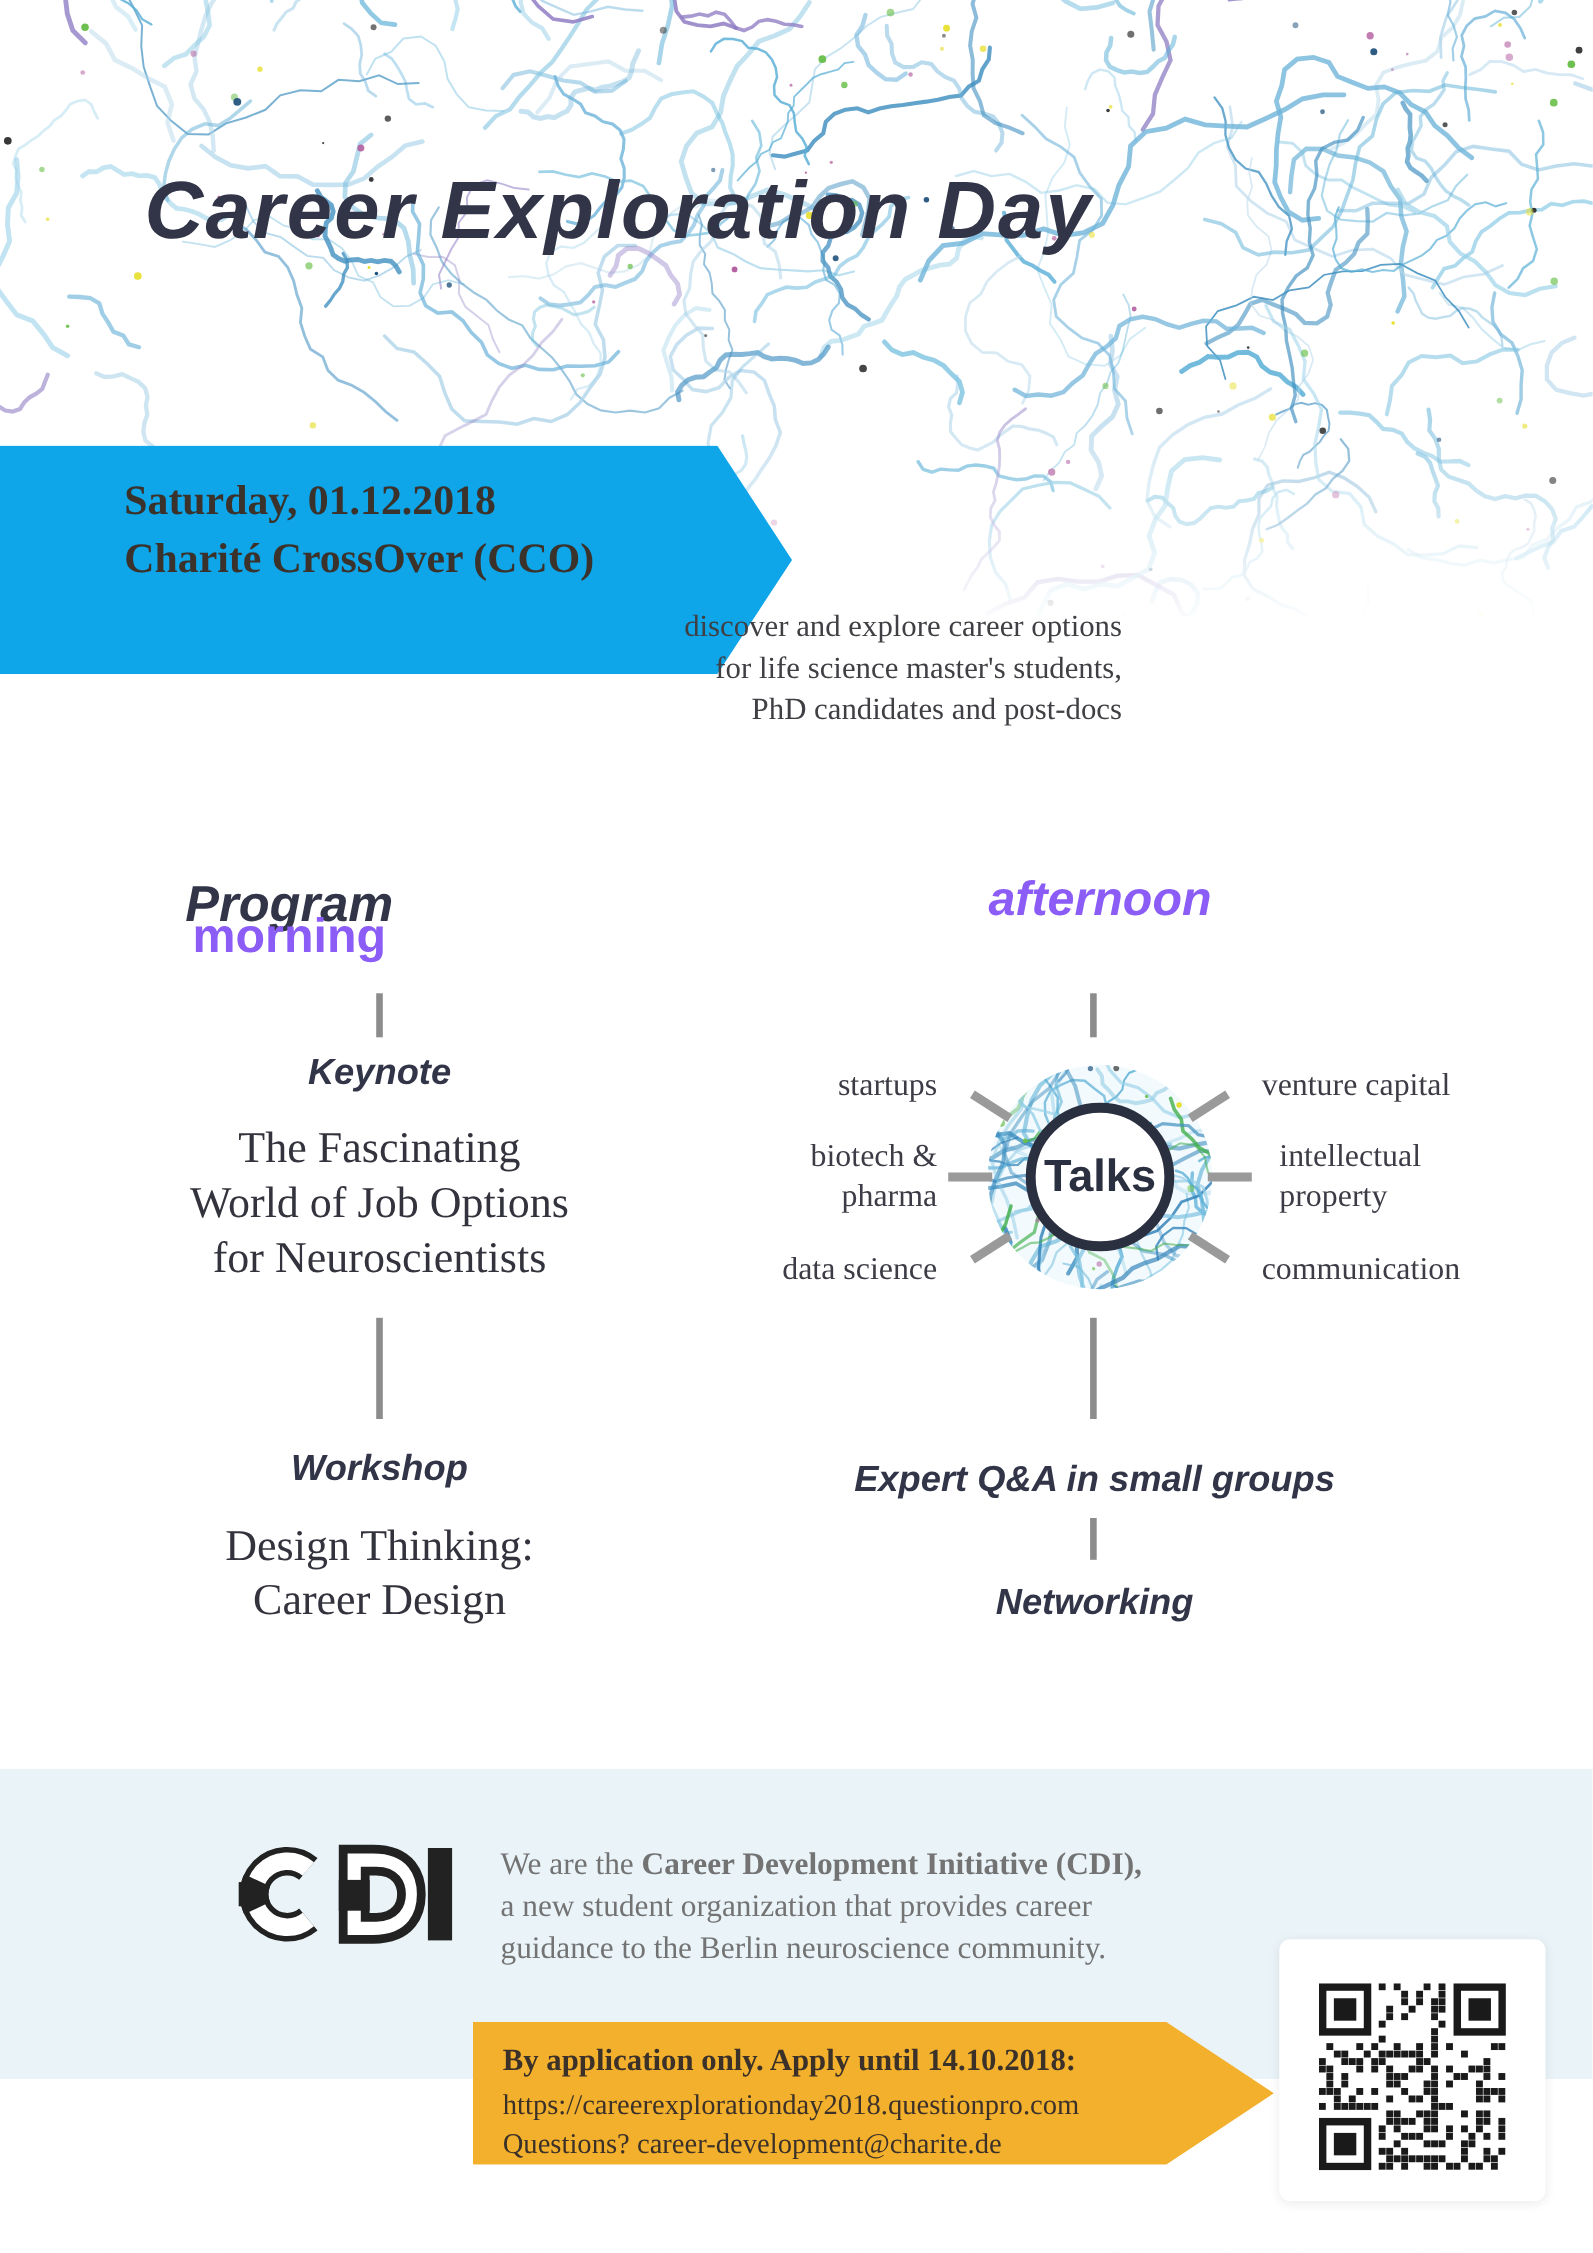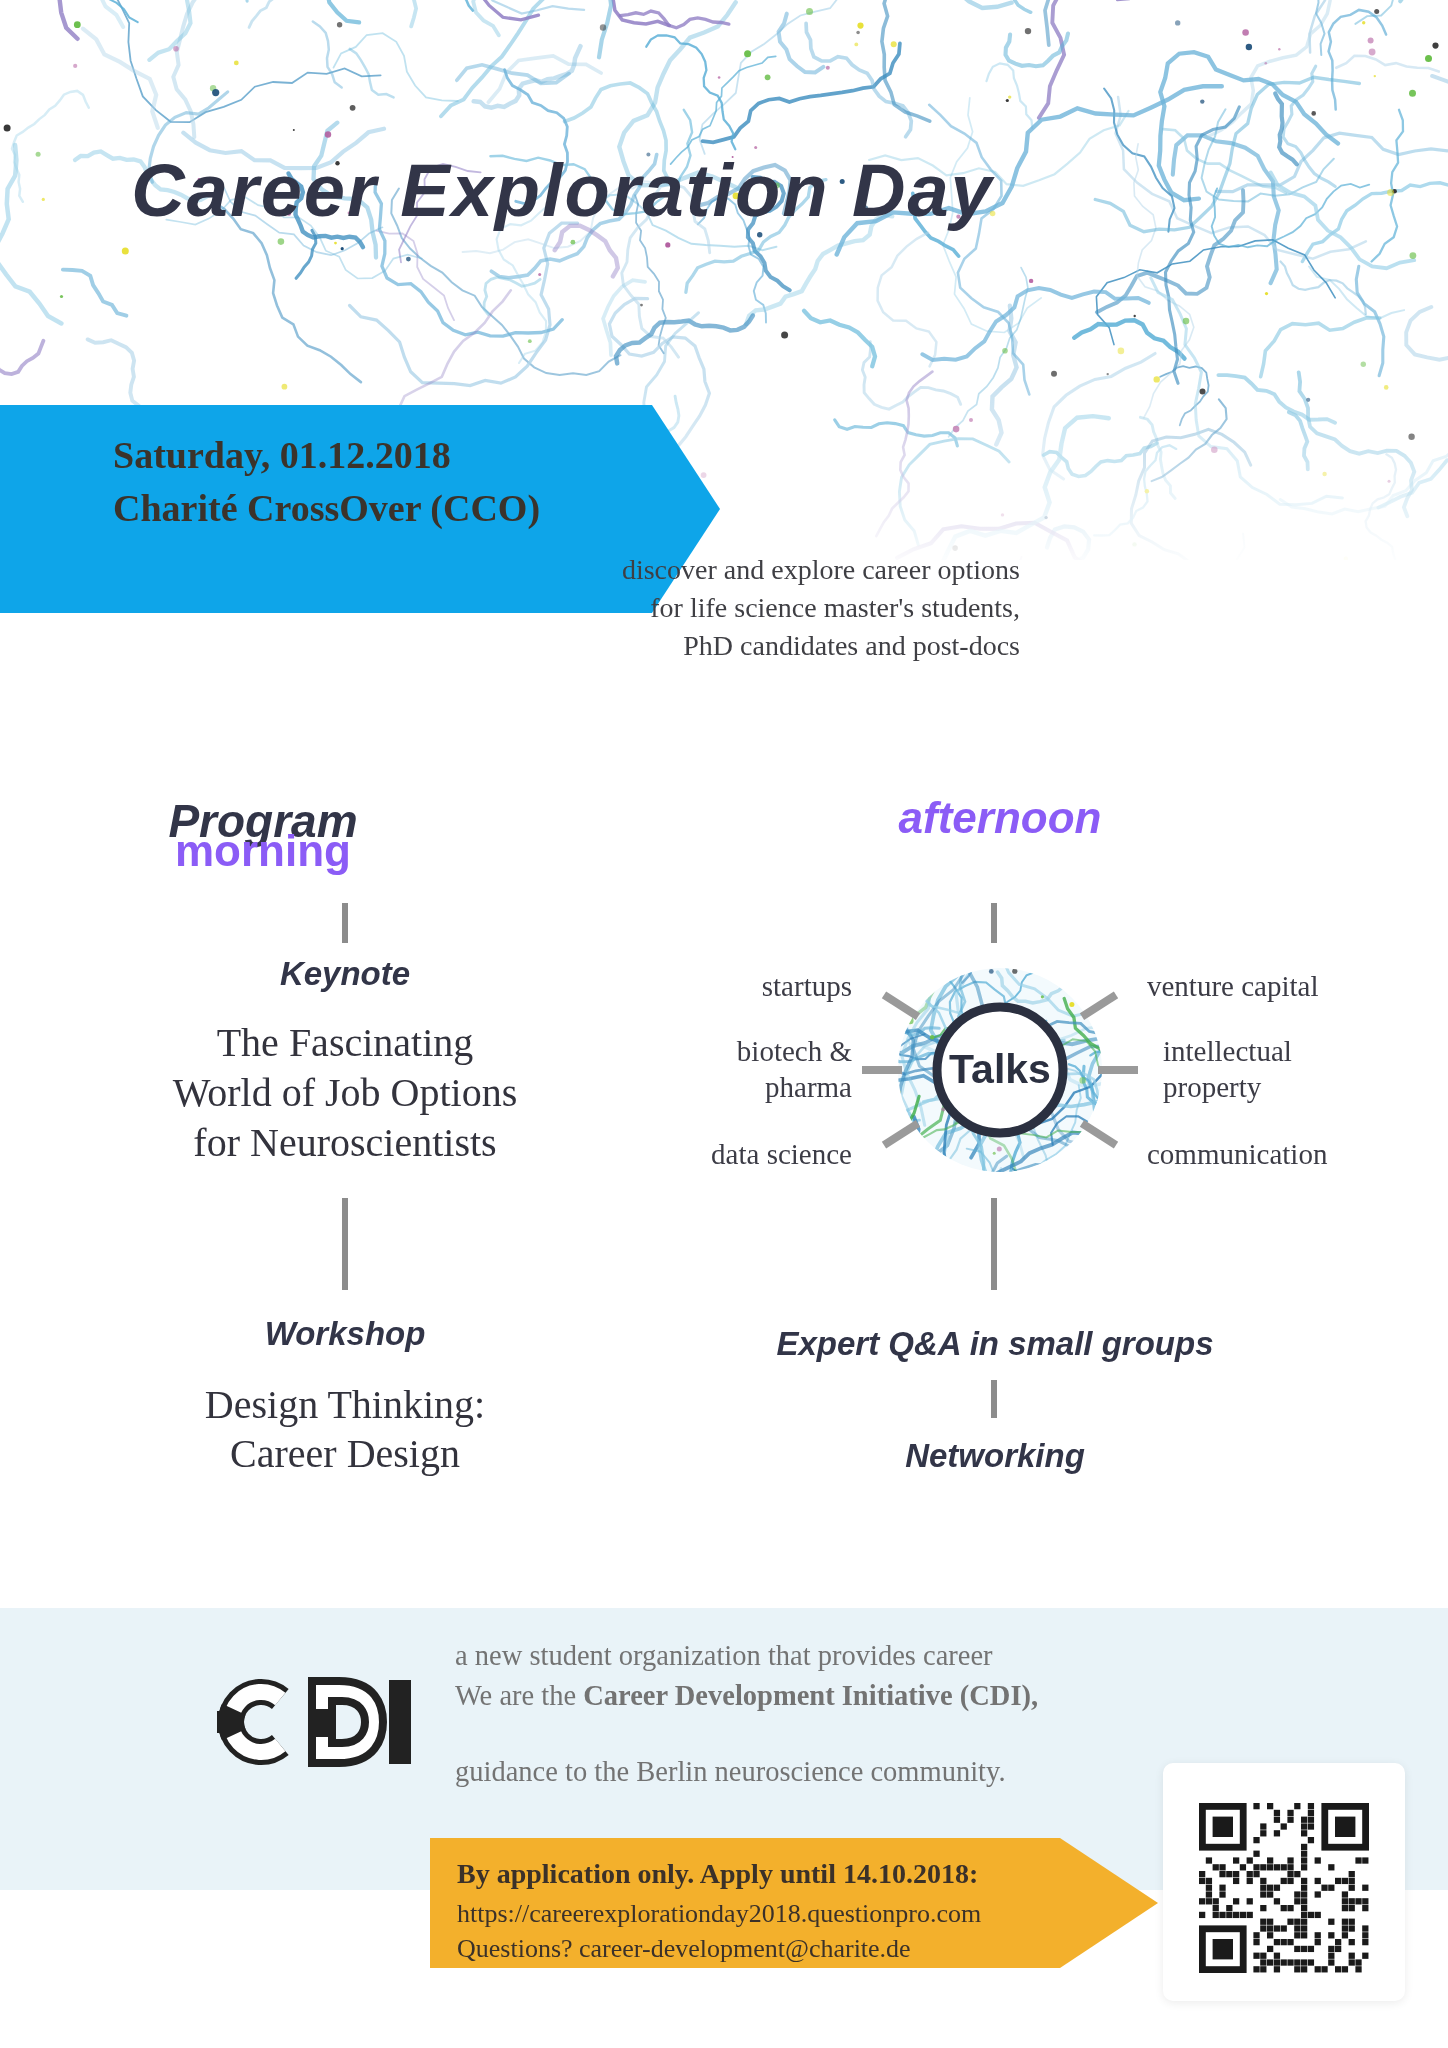--- a/index.html
+++ b/index.html
@@ -47,21 +47,21 @@
   #hub-svg{left:850px;top:958px;}
   #talks-label{left:938px;top:1046px;width:124px;font-size:41px;color:#2b3040;}
 
   #qa-label{left:695px;top:1325px;width:600px;}
   #networking-label{left:800px;top:1437px;width:390px;}
 
   #blue-band{left:0;top:1608px;width:1448px;height:282px;background:#e9f3f8;}
   #cdi-logo{left:215px;top:1675px;}
   .about-line{position:absolute;left:455px;font-size:28.5px;color:#737373;white-space:nowrap;}
   #about1{top:1680px;}
-  #about2{top:1640px;}
+  #about2{top:1718px;}
   #about3{top:1756px;}
 
   #apply-banner{left:430px;top:1822px;width:732px;height:130px;background:#f3b02c;
     clip-path:polygon(0 0,630px 0,728px 65px,630px 130px,0 130px);margin-top:16px;}
   .apply-line{position:absolute;left:27px;color:#3b3129;white-space:nowrap;}
   #ap1{top:20px;font-size:28px;font-weight:bold;}
   #ap2{top:61px;font-size:26px;}
   #ap3{top:96px;font-size:26px;}
 
   #qr-card{left:1163px;top:1763px;width:242px;height:238px;background:#ffffff;border-radius:10px;

